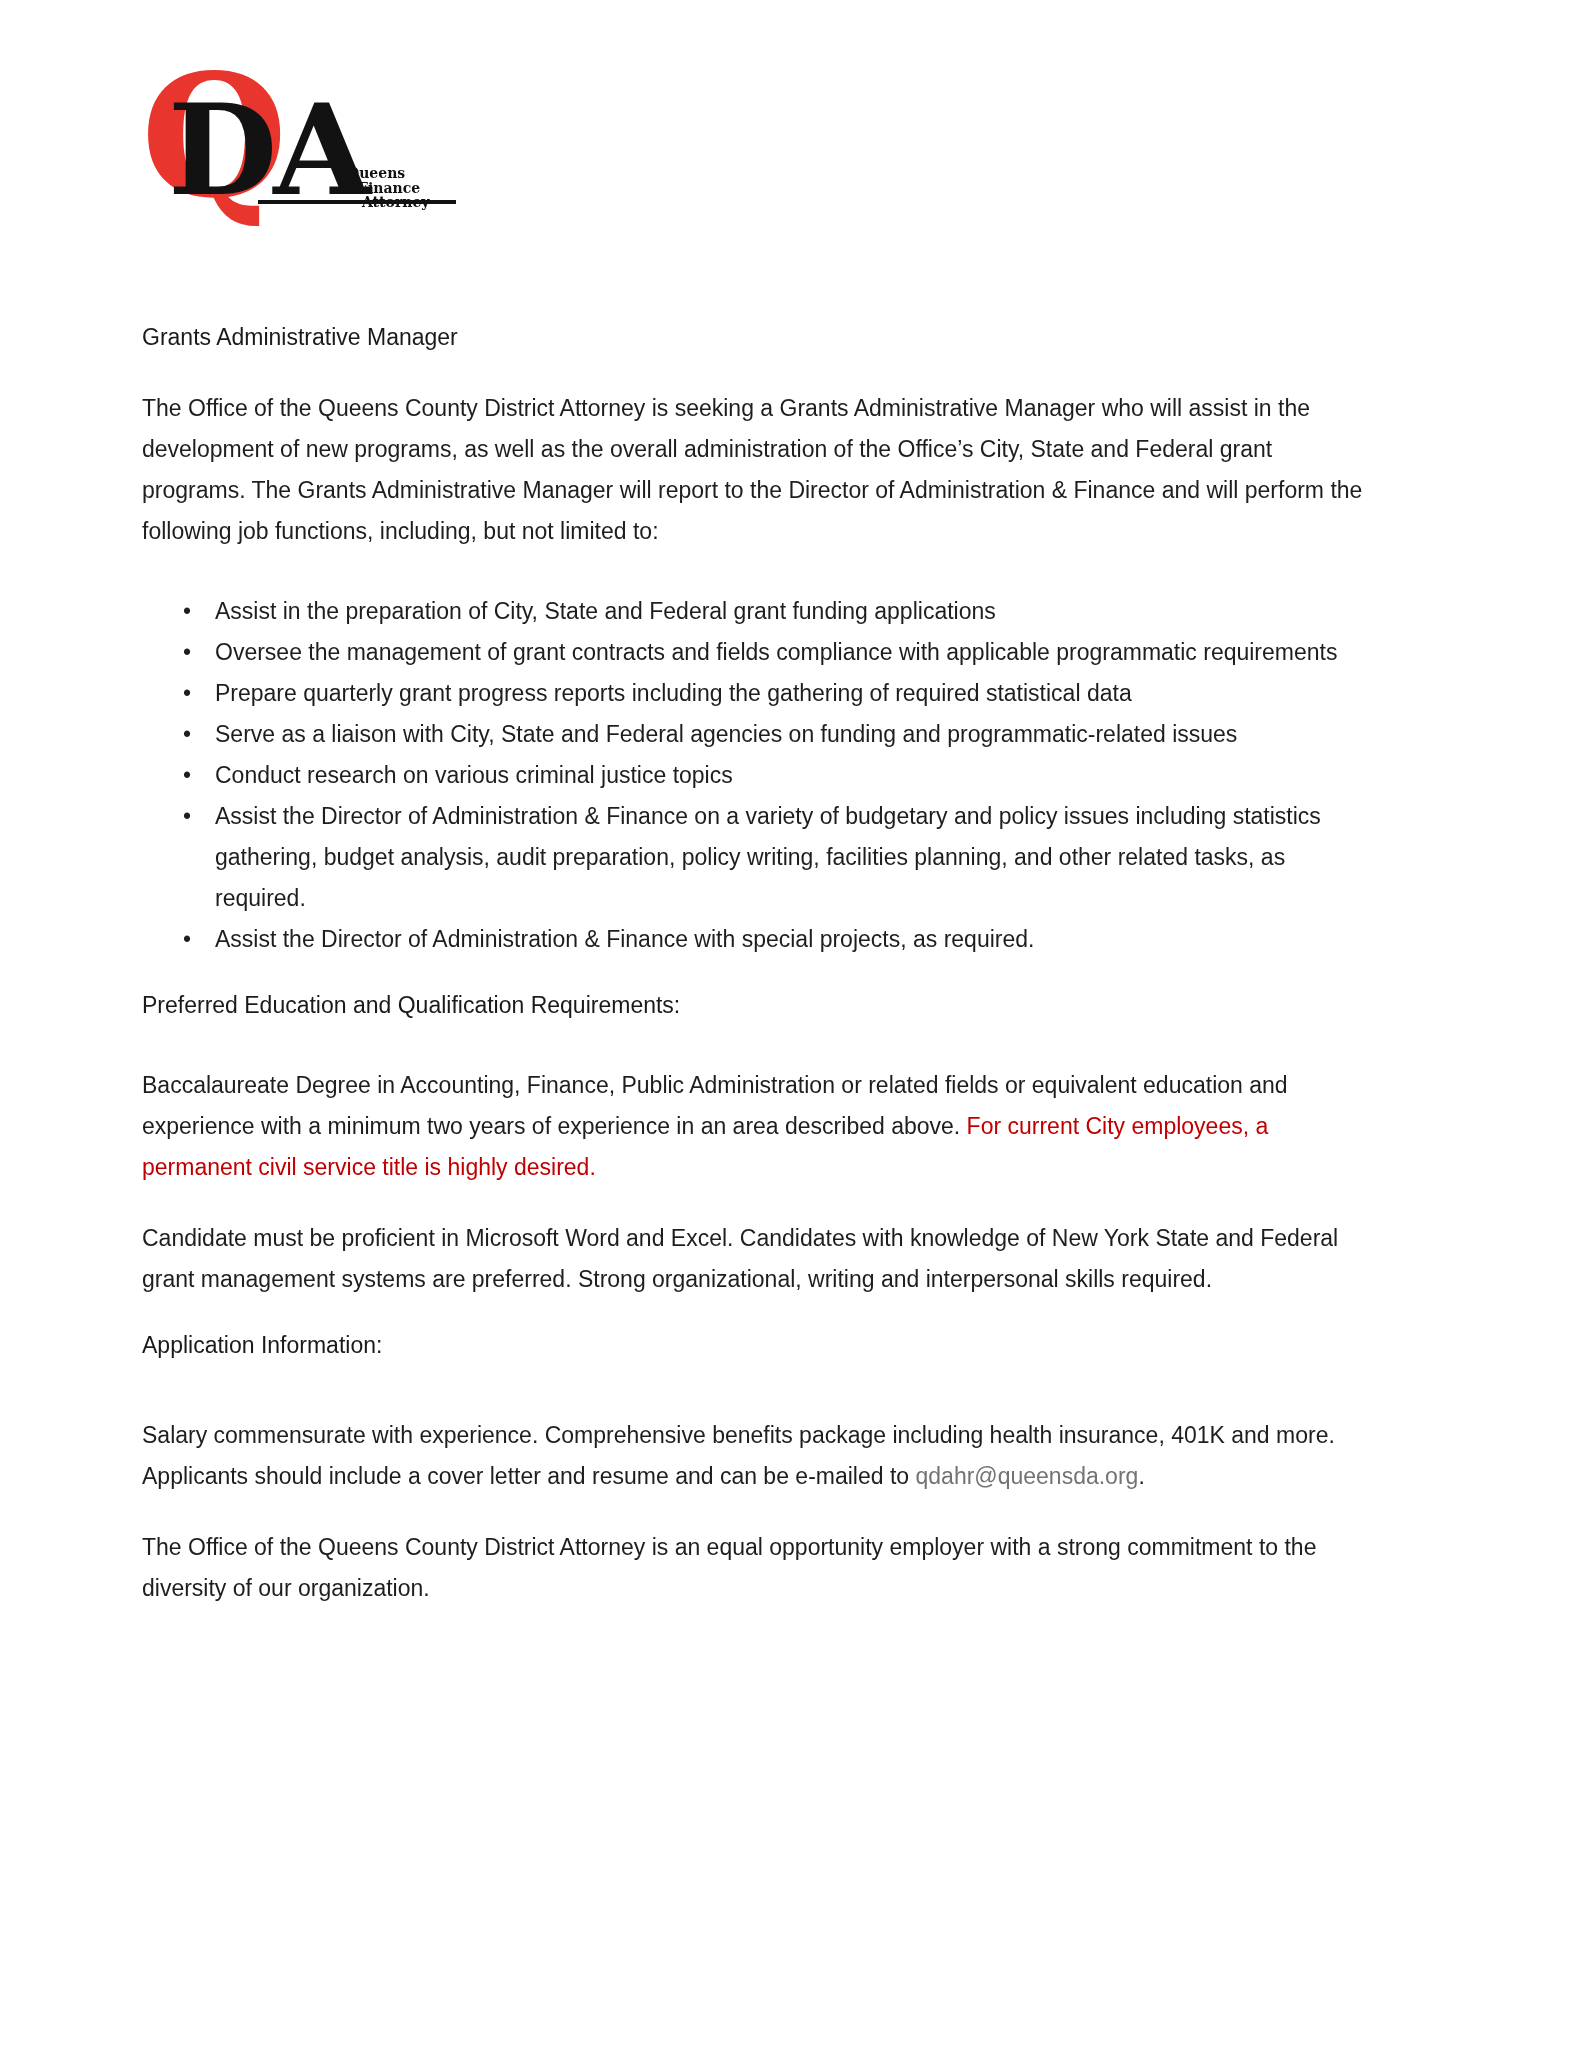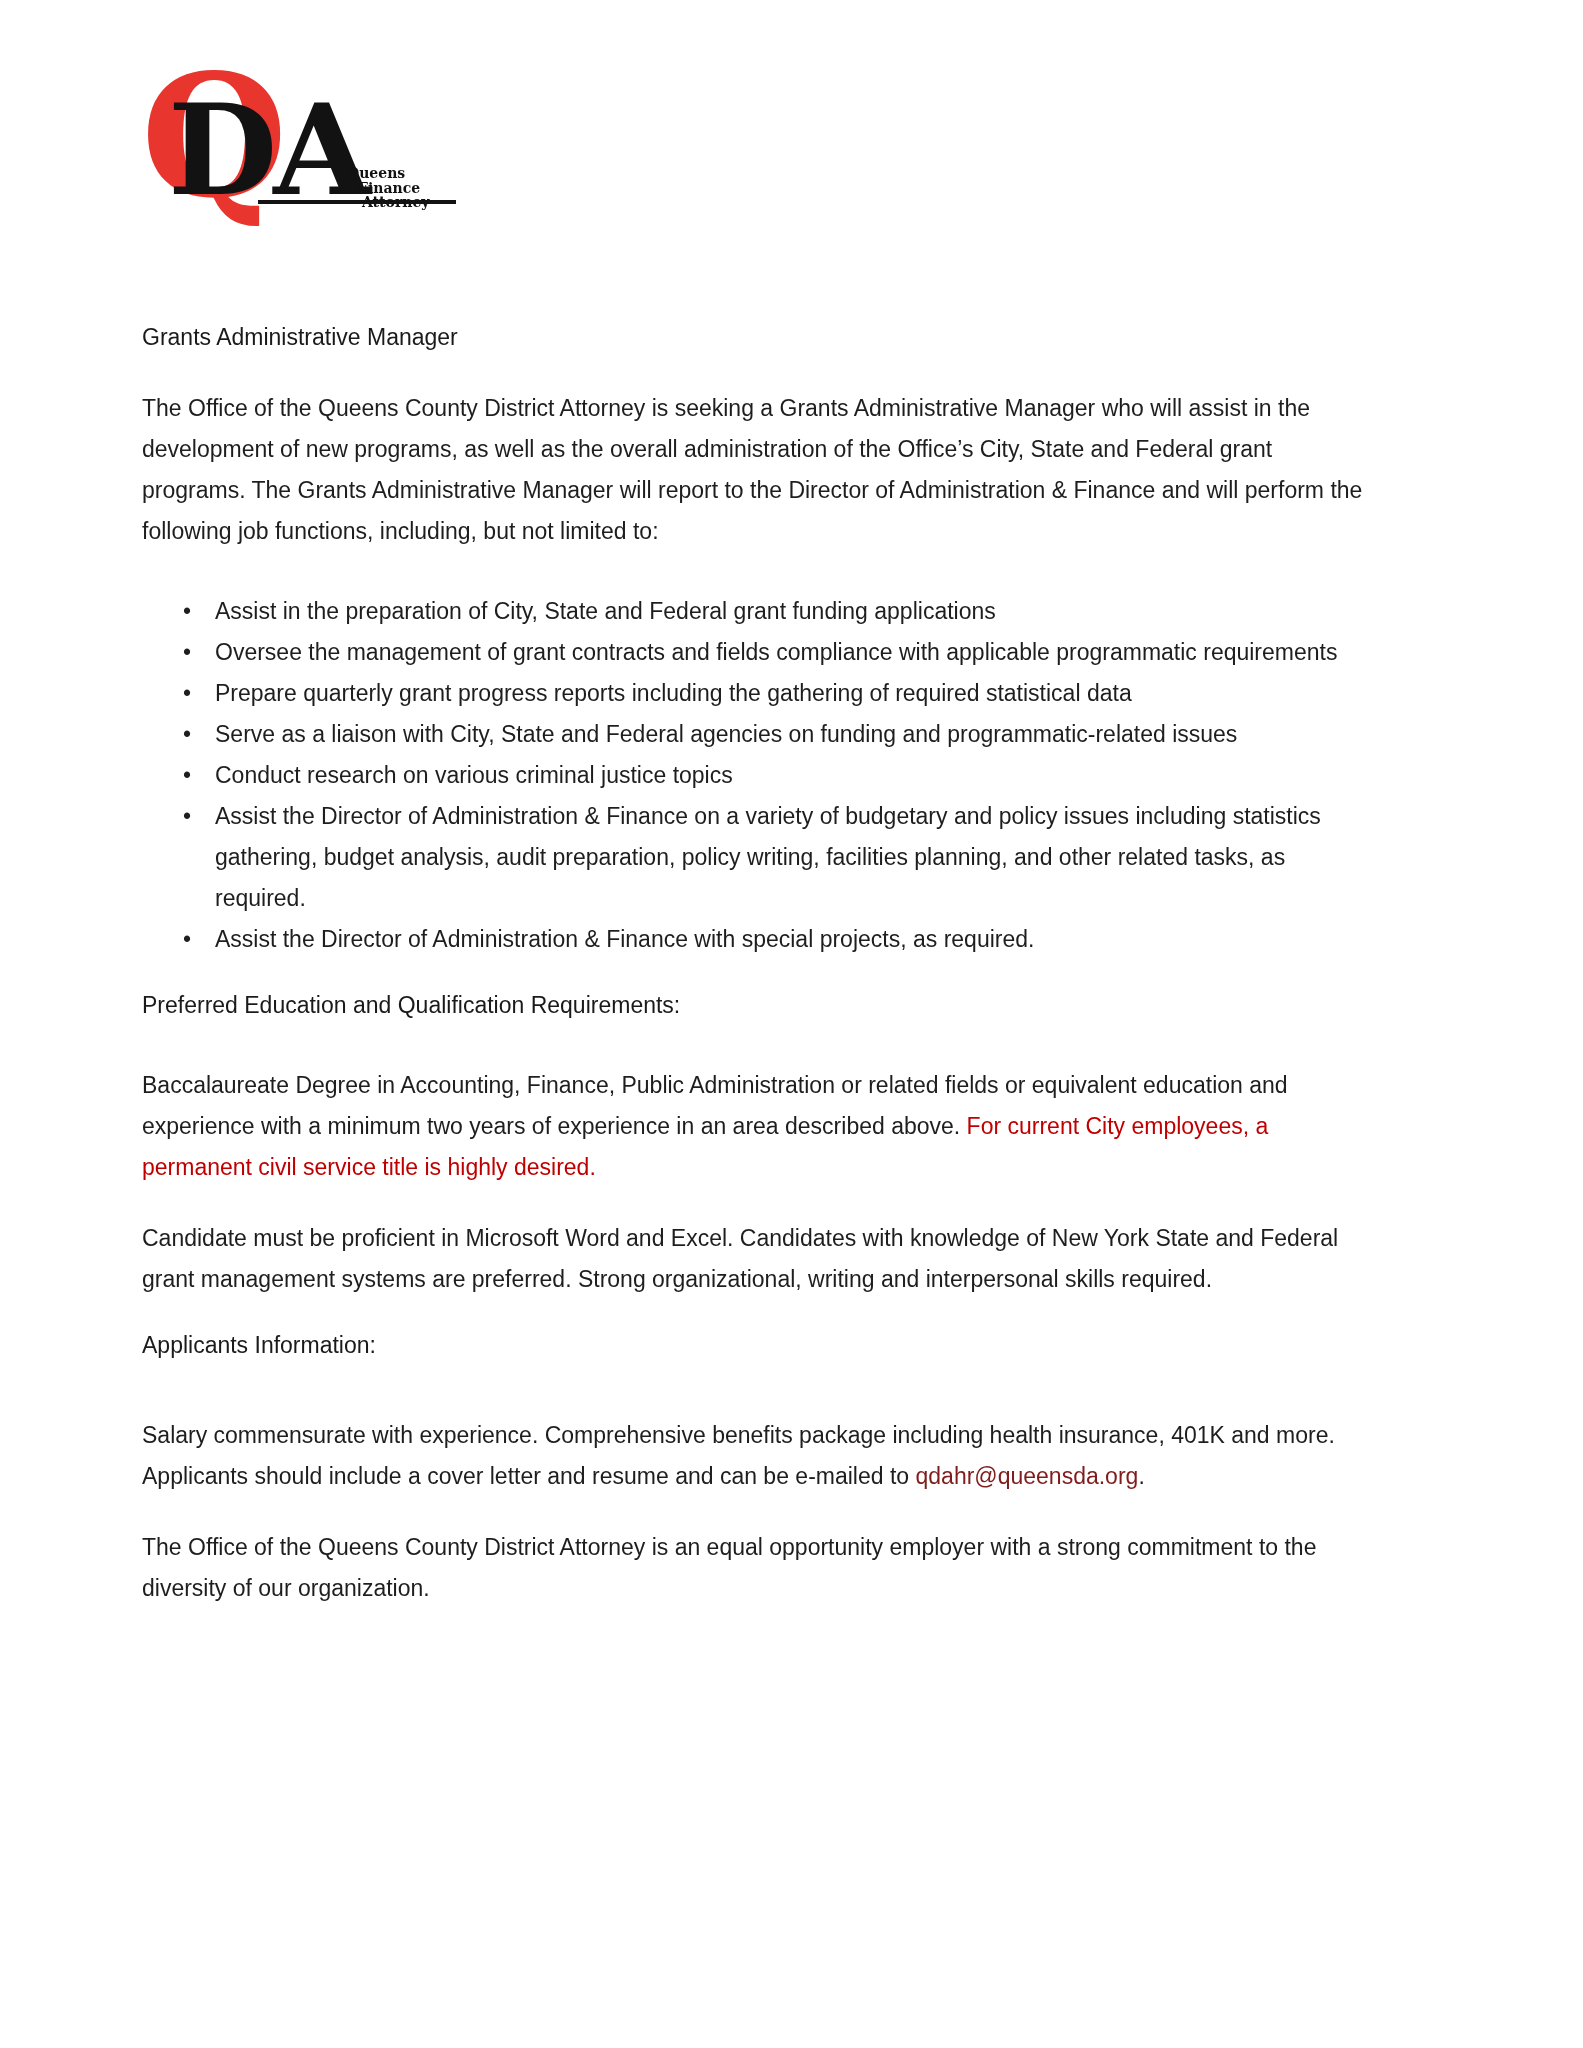--- a/index.html
+++ b/index.html
@@ -82,21 +82,21 @@
   ul.duties li::before {
     content: "\2022";
     position: absolute;
     left: -32px;
     top: 0;
     font-size: 23px;
     color: #1e1e1e;
   }
   .red-text { color: #c00000; }
   a.email-link {
-    color: #7f1d1d;
+    color: #737373;
     text-decoration: none;
     cursor: pointer;
   }
 </style>
 </head>
 <body>
 
 <div class="page">
 
   <div class="logo">
@@ -127,20 +127,20 @@
       <li>Assist the Director of Administration &amp; Finance on a variety of budgetary and policy issues including statistics gathering, budget analysis, audit preparation, policy writing, facilities planning, and other related tasks, as required.</li>
       <li>Assist the Director of Administration &amp; Finance with special projects, as required.</li>
     </ul>
 
     <h2 class="doc-heading section">Preferred Education and Qualification Requirements:</h2>
 
     <p class="doc-par"><span>Baccalaureate Degree in Accounting, Finance, Public Administration or related fields or equivalent education and experience with a minimum two years of experience in an area described above. </span><span class="red-text">For current City employees, a permanent civil service title is highly desired.</span></p>
 
     <p class="doc-par">Candidate must be proficient in Microsoft Word and Excel.  Candidates with knowledge of New York State and Federal grant management systems are preferred. Strong organizational, writing and interpersonal skills required.</p>
 
-    <h2 class="doc-heading section-app">Applicants Information:</h2>
+    <h2 class="doc-heading section-app">Application Information:</h2>
 
     <p class="doc-par"><span>Salary commensurate with experience. Comprehensive benefits package including health insurance, 401K and more. Applicants should include a cover letter and resume and can be e-mailed to </span><a href="#" class="email-link">qdahr@queensda.org</a><span>.</span></p>
 
     <p class="doc-par">The Office of the Queens County District Attorney is an equal opportunity employer with a strong commitment to the diversity of our organization.</p>
 
   </div>
 </div>
 
 </body></html>

